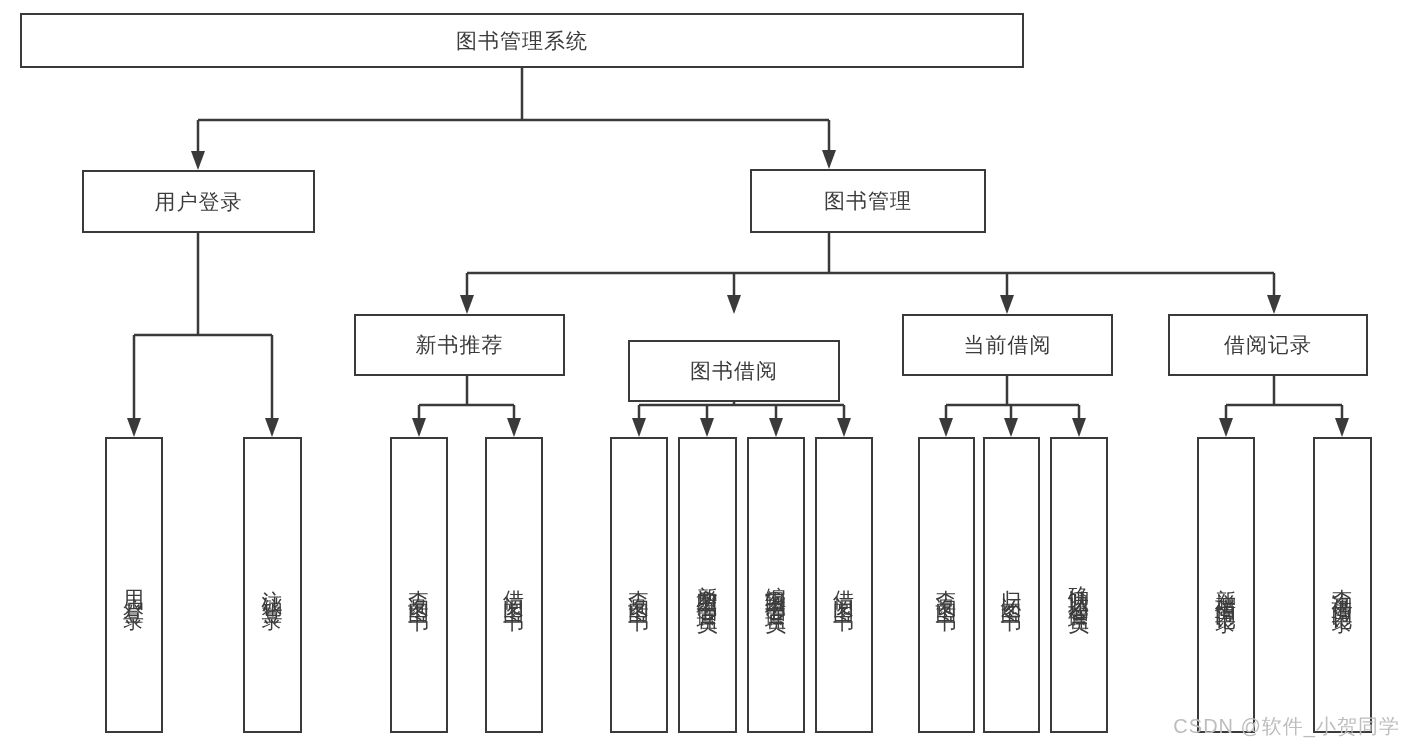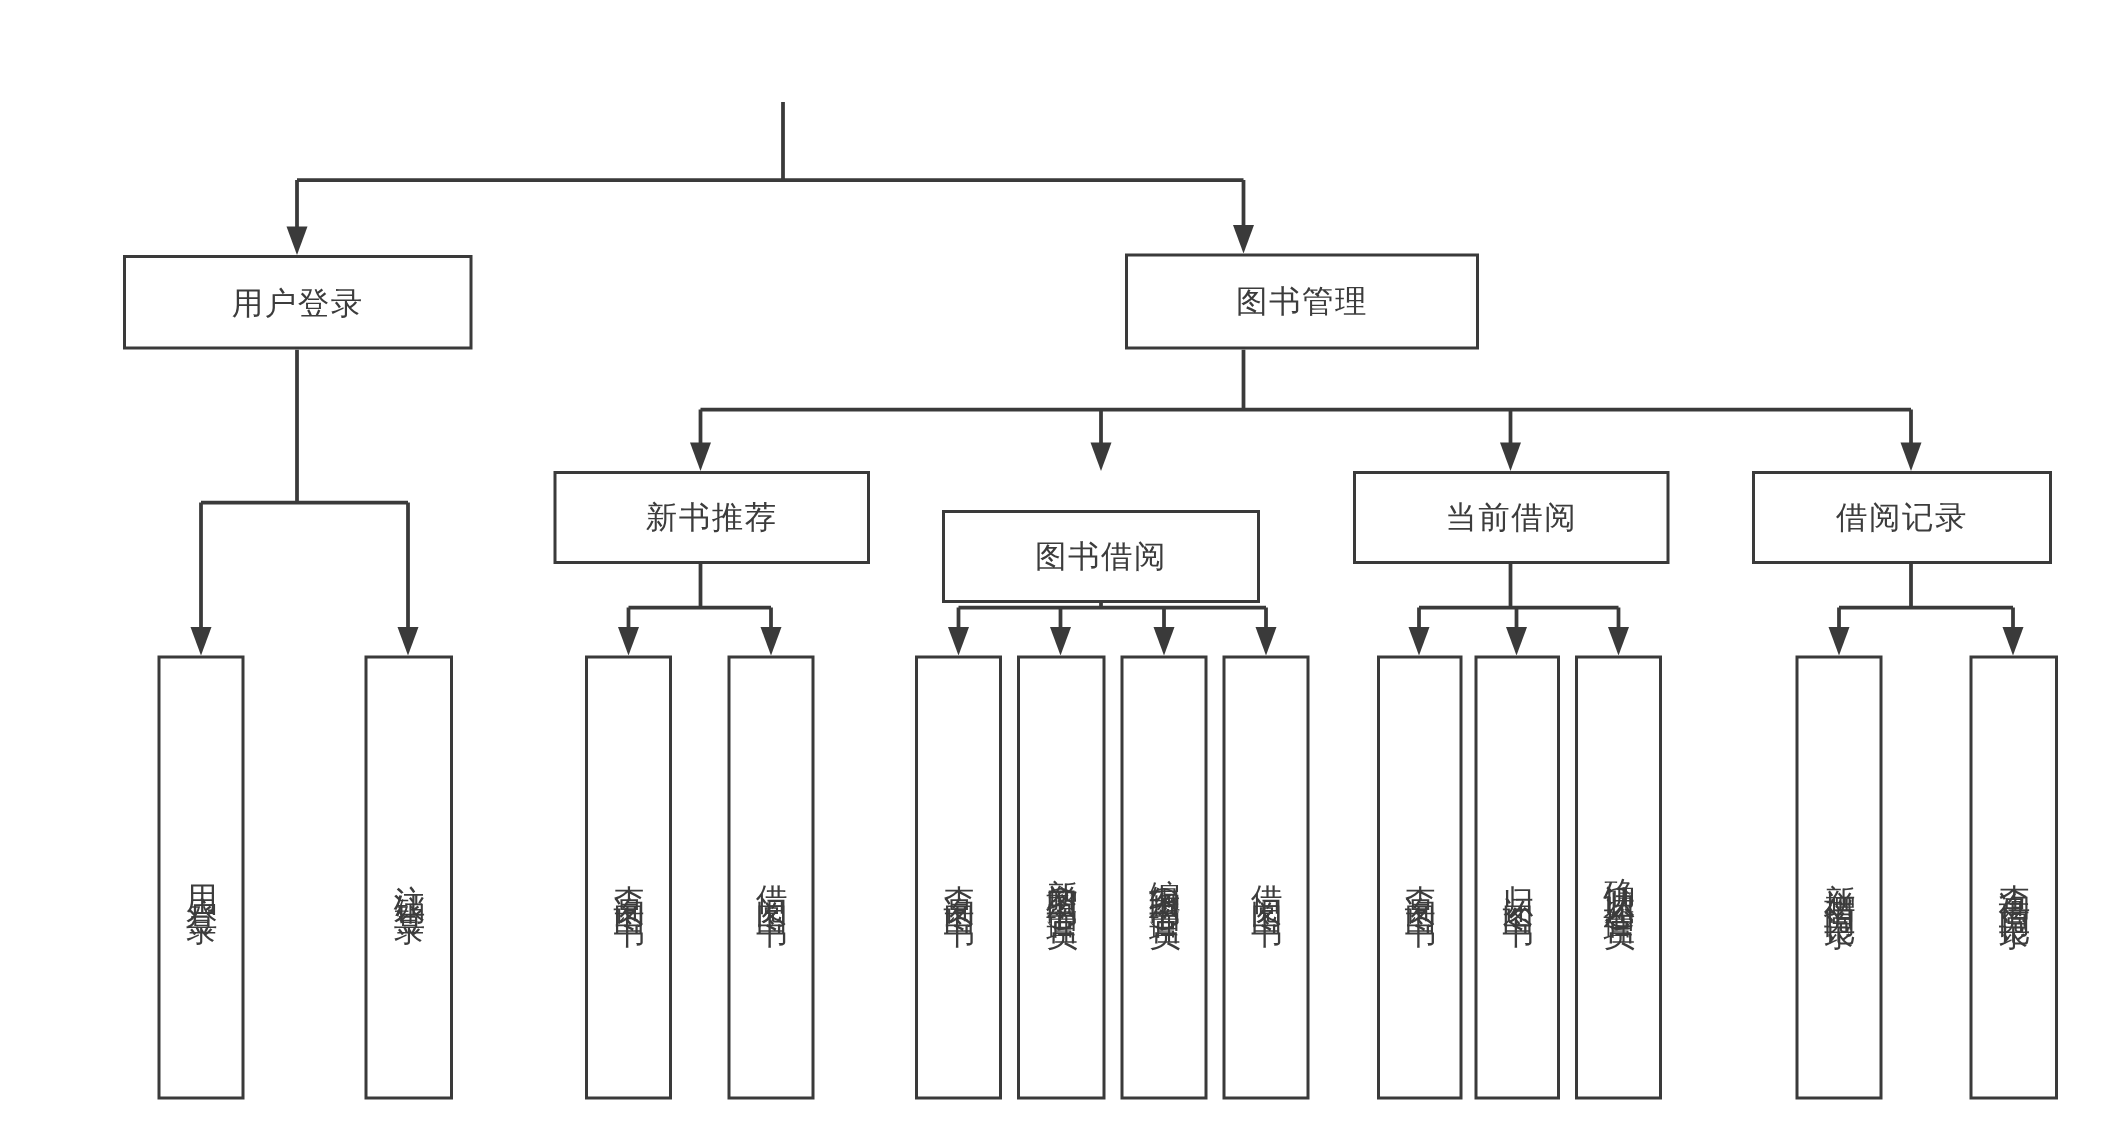--- a/index.html
+++ b/index.html
@@ -91,25 +91,26 @@
       <path d="M1072,418 L1086,418 L1079,437 Z" fill="#3a3a3a" stroke="none"></path>
     </g>
 
     <g>
       <path d="M1274,376 V405 M1226,405 H1342 M1226,405 V420 M1342,405 V420"></path>
       <path d="M1219,418 L1233,418 L1226,437 Z" fill="#3a3a3a" stroke="none"></path>
       <path d="M1335,418 L1349,418 L1342,437 Z" fill="#3a3a3a" stroke="none"></path>
     </g>
   </svg>
 
+  <div class="box" style="left:20px; top:13px; width:1004px; height:55px;">图书管理系统</div>
 
   <div class="box" style="left:82px; top:170px; width:233px; height:63px;">用户登录</div>
   <div class="box" style="left:711px; top:169px; width:236px; height:64px;margin-left:39px;">图书管理</div>
 
-  <div class="box" style="left:369px; top:314px; width:211px; height:62px;">新书推荐</div>
+  <div class="box" style="left:354px; top:314px; width:211px; height:62px;">新书推荐</div>
   <div class="box" style="left:628px; top:314px; width:212px; height:62px;margin-top:26px;">图书借阅</div>
   <div class="box" style="left:902px; top:314px; width:211px; height:62px;">当前借阅</div>
   <div class="box" style="left:1168px; top:314px; width:200px; height:62px;">借阅记录</div>
 
   <div class="vbox" style="left:105px; top:437px; width:58px; height:296px;">用户登录</div>
   <div class="vbox" style="left:243px; top:437px; width:59px; height:296px;">注销登录</div>
 
   <div class="vbox" style="left:390px; top:437px; width:58px; height:296px;">查询图书</div>
   <div class="vbox" style="left:485px; top:437px; width:58px; height:296px;">借阅图书</div>
 
@@ -118,14 +119,15 @@
   <div class="vbox" style="left:747px; top:437px; width:58px; height:296px; letter-spacing:4px;">编辑图书（管理员）</div>
   <div class="vbox" style="left:815px; top:437px; width:58px; height:296px;">借阅图书</div>
 
   <div class="vbox" style="left:918px; top:437px; width:57px; height:296px;">查询图书</div>
   <div class="vbox" style="left:983px; top:437px; width:57px; height:296px;">归还图书</div>
   <div class="vbox" style="left:1050px; top:437px; width:58px; height:296px; letter-spacing:4px;">确认归还（管理员）</div>
 
   <div class="vbox" style="left:1197px; top:437px; width:58px; height:296px; letter-spacing:5px;">新增借阅记录</div>
   <div class="vbox" style="left:1313px; top:437px; width:59px; height:296px; letter-spacing:5px;">查询借阅记录</div>
 
+  <div class="watermark">CSDN @软件_小贺同学</div>
 
 </div>
 
 </body></html>

